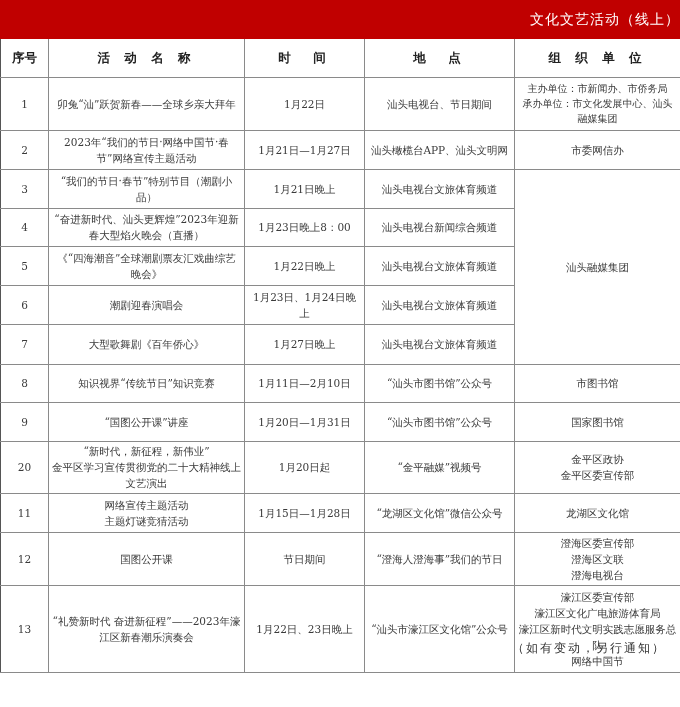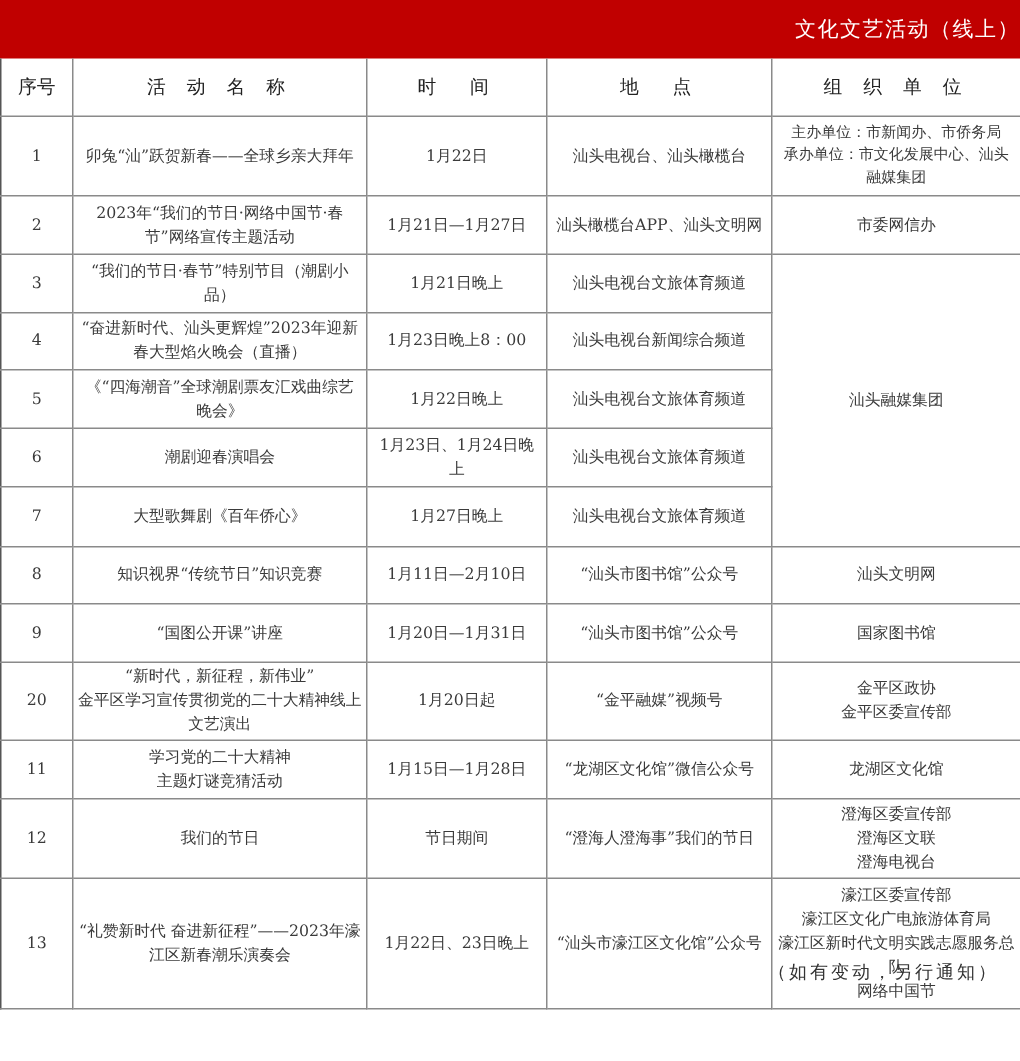--- a/index.html
+++ b/index.html
@@ -9,21 +9,21 @@
               background: #c00000; color: #fff; display: flex; align-items: center;
               justify-content: flex-end; font-size: 14px; letter-spacing: 1px; }
     table.events { position: absolute; left: 0; top: 39px; width: 680px;
                    border-collapse: collapse; table-layout: fixed; }
     table.events td, table.events th { border: 1px solid #8a8a8a; text-align: center;
                    vertical-align: middle; padding: 0 3px; font-weight: normal;
                    font-size: 10.5px; line-height: 16px; color: #3a3a3a; overflow: hidden; }
     table.events th { font-family: "DejaVu Sans", "Liberation Sans", sans-serif;
                    font-size: 12.5px; color: #222; letter-spacing: 5px; }
     table.events th.c-no { letter-spacing: 0; }
-    table.events tr:first-child th { border-top: none; }
+    table.events tr:first-child th { border-top: none; font-weight: bold; }
     table.events td:first-child, table.events th:first-child { border-left: 1px solid #555; }
     table.events td:last-child, table.events th:last-child { border-right: 1px solid #555; }
     .org-line { display: block; }
     .note { position: absolute; right: 14px; top: 640px; font-size: 12px;
             color: #333; letter-spacing: 2px; font-family: "DejaVu Serif", serif; }
   </style>
 </head>
 <body>
 
 <div class="banner">
@@ -43,21 +43,21 @@
     <th class="c-no">序号</th>
     <th>活 动 名 称</th>
     <th>时　间</th>
     <th>地　点</th>
     <th>组 织 单 位</th>
   </tr>
   <tr style="height:53px">
     <td>1</td>
     <td>卯兔“汕”跃贺新春——全球乡亲大拜年</td>
     <td>1月22日</td>
-    <td>汕头电视台、汕头橄榄台</td>
+    <td>汕头电视台、节日期间</td>
     <td style="font-size:10px;line-height:15px">
       <span class="org-line">主办单位：市新闻办、市侨务局</span>
       <span class="org-line">承办单位：市文化发展中心、汕头融媒集团</span>
     </td>
   </tr>
   <tr style="height:39px">
     <td>2</td>
     <td>2023年“我们的节日·网络中国节·春节”网络宣传主题活动</td>
     <td>1月21日—1月27日</td>
     <td>汕头橄榄台APP、汕头文明网</td>
@@ -92,21 +92,21 @@
     <td>7</td>
     <td>大型歌舞剧《百年侨心》</td>
     <td>1月27日晚上</td>
     <td>汕头电视台文旅体育频道</td>
   </tr>
   <tr style="height:38px">
     <td>8</td>
     <td>知识视界“传统节日”知识竞赛</td>
     <td>1月11日—2月10日</td>
     <td>“汕头市图书馆”公众号</td>
-    <td>汕头文明网</td>
+    <td>市图书馆</td>
   </tr>
   <tr style="height:39px">
     <td>9</td>
     <td>“国图公开课”讲座</td>
     <td>1月20日—1月31日</td>
     <td>“汕头市图书馆”公众号</td>
     <td>国家图书馆</td>
   </tr>
   <tr style="height:52px">
     <td>20</td>
@@ -117,30 +117,30 @@
     <td>1月20日起</td>
     <td>“金平融媒”视频号</td>
     <td>
       <span class="org-line">金平区政协</span>
       <span class="org-line">金平区委宣传部</span>
     </td>
   </tr>
   <tr style="height:39px">
     <td>11</td>
     <td>
-      <span class="org-line">学习党的二十大精神</span>
+      <span class="org-line">网络宣传主题活动</span>
       <span class="org-line">主题灯谜竞猜活动</span>
     </td>
     <td>1月15日—1月28日</td>
     <td>“龙湖区文化馆”微信公众号</td>
     <td>龙湖区文化馆</td>
   </tr>
   <tr style="height:53px">
     <td>12</td>
-    <td>我们的节日</td>
+    <td>国图公开课</td>
     <td>节日期间</td>
     <td>“澄海人澄海事”我们的节日</td>
     <td>
       <span class="org-line">澄海区委宣传部</span>
       <span class="org-line">澄海区文联</span>
       <span class="org-line">澄海电视台</span>
     </td>
   </tr>
   <tr style="height:87px">
     <td>13</td>

